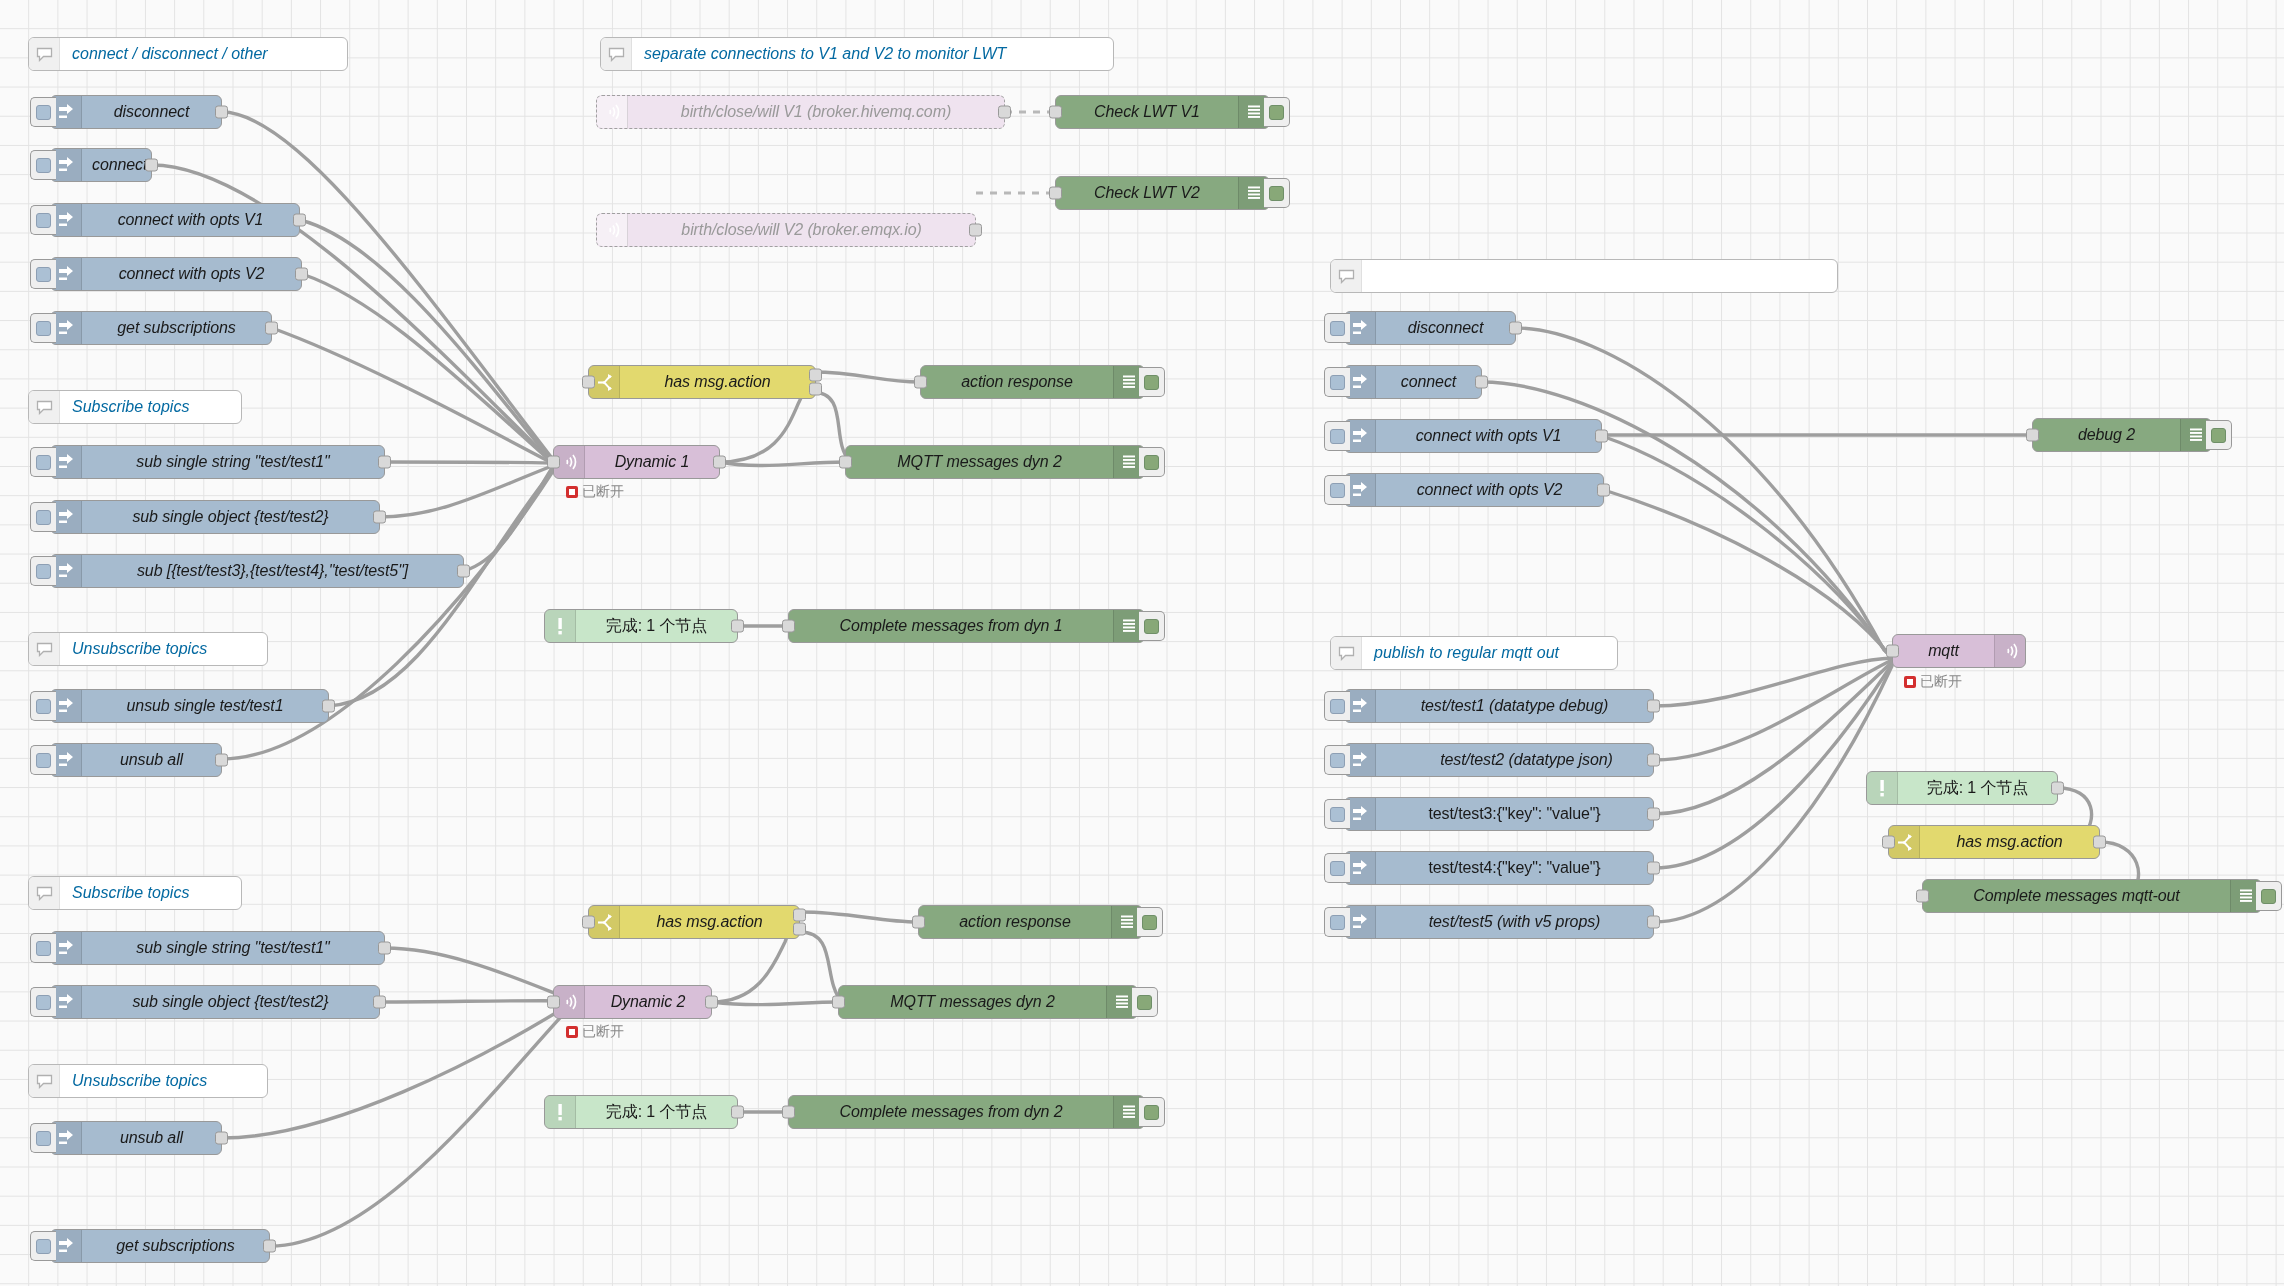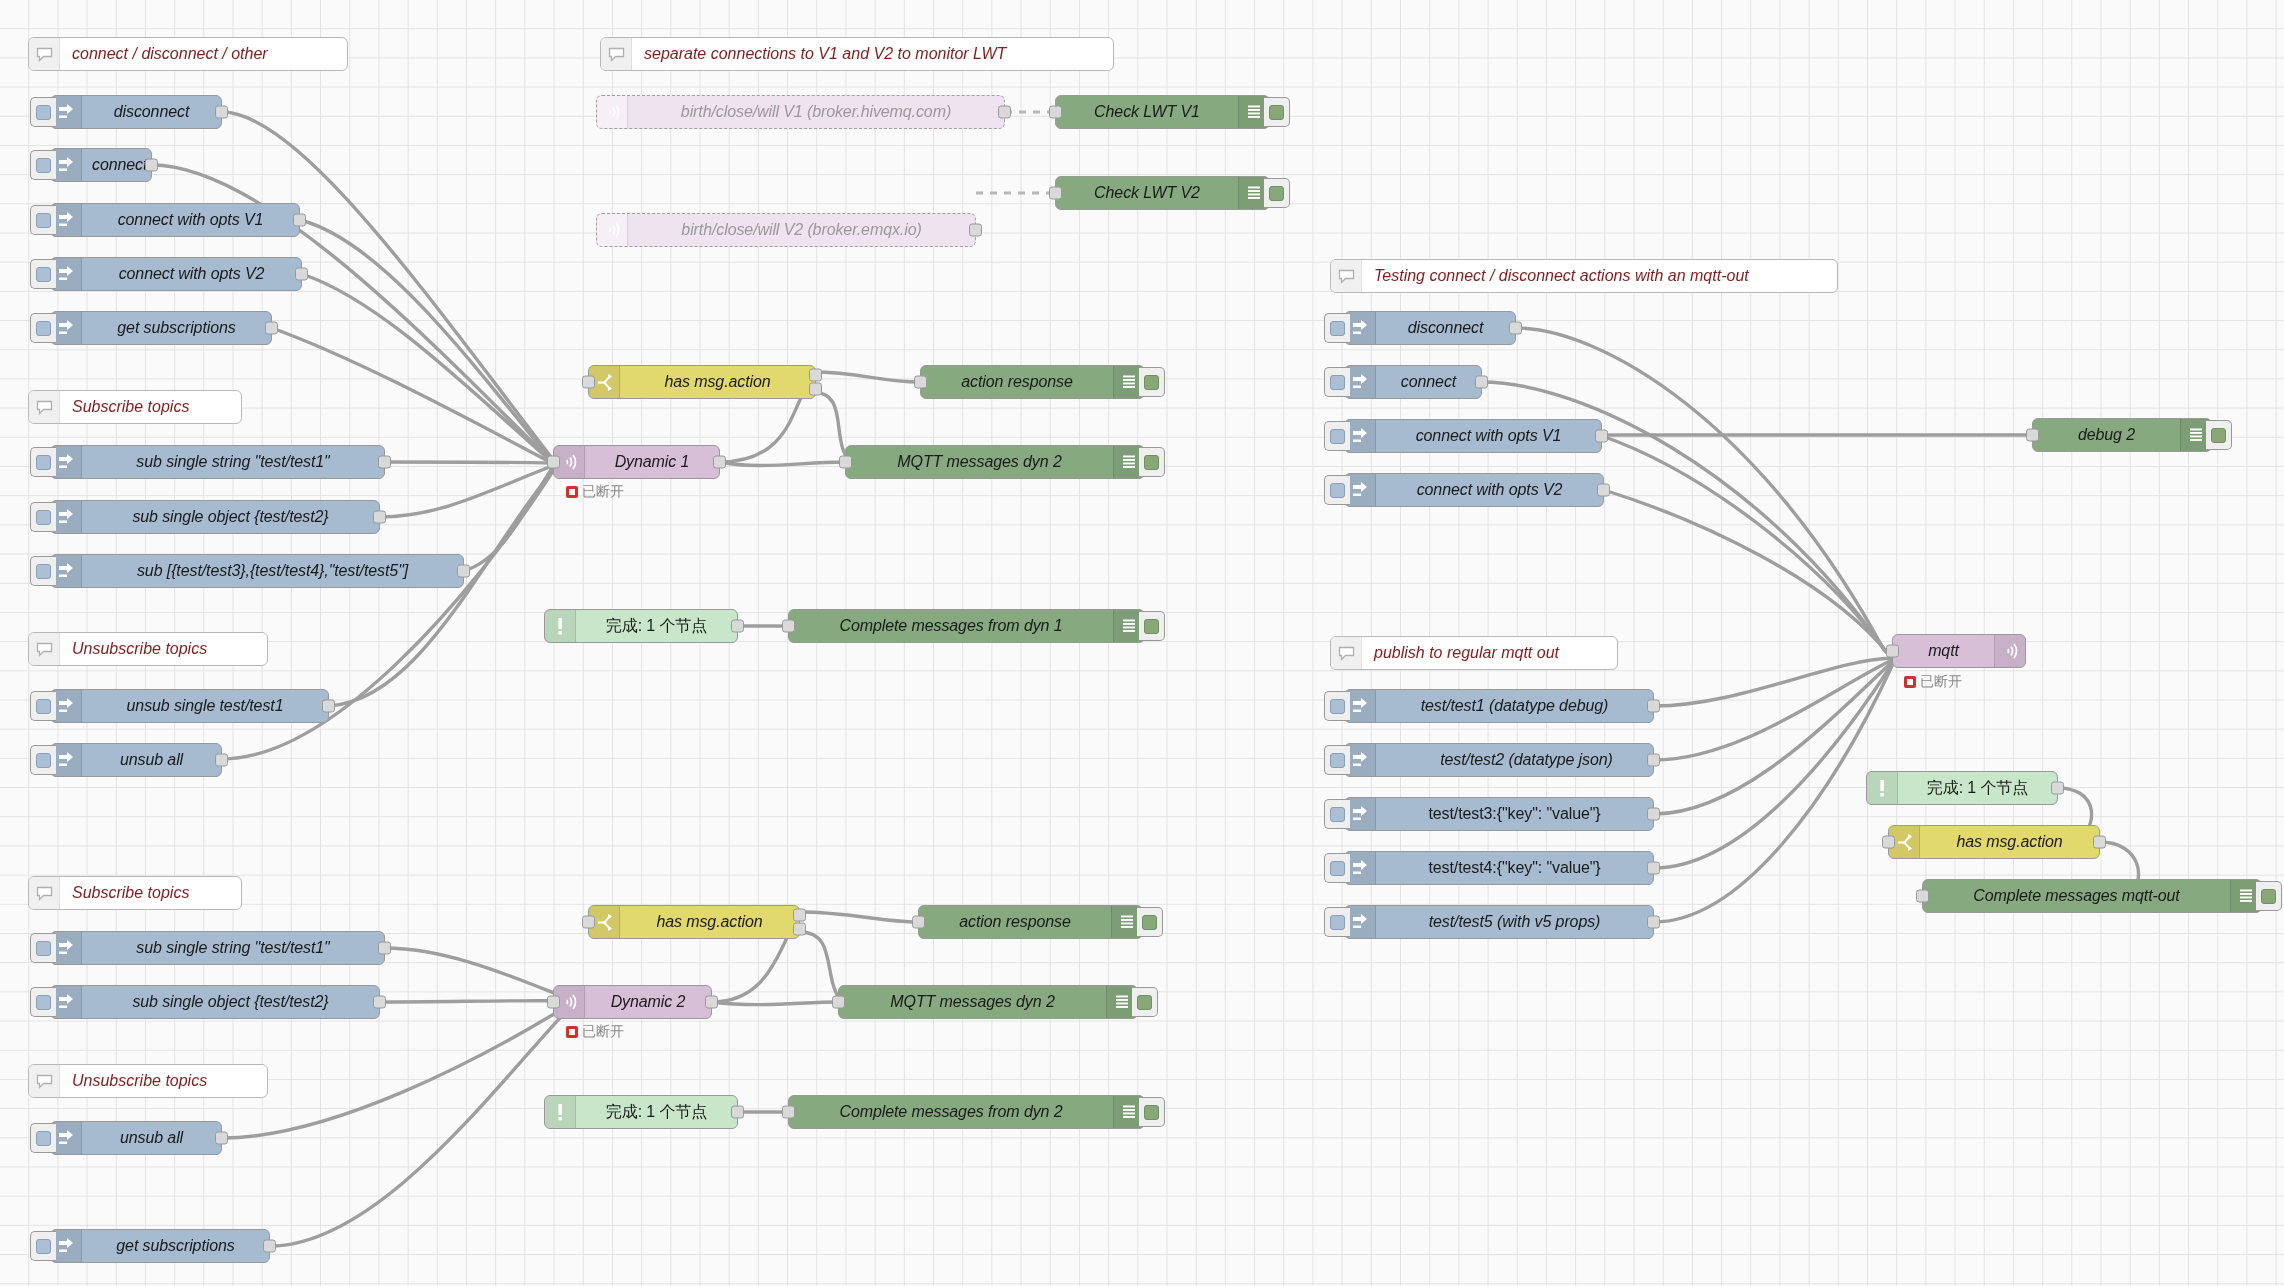--- a/index.html
+++ b/index.html
@@ -109,21 +109,21 @@
   .n-complete { background: #c8e6c9; }
 
   
   .comment {
     position: absolute;
     height: 34px;
     border: 1px solid #b8b8b8;
     border-radius: 6px;
     background: #fff;
     display: flex; align-items: stretch;
-    font-size: 16px; color: #7f1d1d;
+    font-size: 16px; color: #0369a1;
   }
   .comment .icobox {
     width: 31px; flex:0 0 31px; background: #f0f0f0;
     border-right: 1px solid #e0e0e0;
     border-radius: 5px 0 0 5px;
     display:flex;align-items:center;justify-content:center;
   }
   .comment .lbl {
     display:flex;align-items:center;
     font-style: italic; padding: 0 12px; white-space: nowrap;
@@ -260,21 +260,20 @@
     </span>
     <span class="lbl">Unsubscribe topics</span>
   </div>
 
   <div class="comment" style="left:1330px; top:259px; width:508px;">
     <span class="icobox">
       <svg class="ico" width="17" height="15" viewBox="0 0 17 15">
           <path d="M1.5 1.5h14v8h-8l-4 4v-4h-2z" fill="#fff" stroke="#b0b0b0" stroke-width="1.3"></path>
         </svg>
     </span>
-    <span class="lbl">Testing connect / disconnect actions with an mqtt-out</span>
   </div>
 
   <div class="comment" style="left:1330px; top:636px; width:288px;">
     <span class="icobox">
       <svg class="ico" width="17" height="15" viewBox="0 0 17 15">
           <path d="M1.5 1.5h14v8h-8l-4 4v-4h-2z" fill="#fff" stroke="#b0b0b0" stroke-width="1.3"></path>
         </svg>
     </span>
     <span class="lbl">publish to regular mqtt out</span>
   </div>

